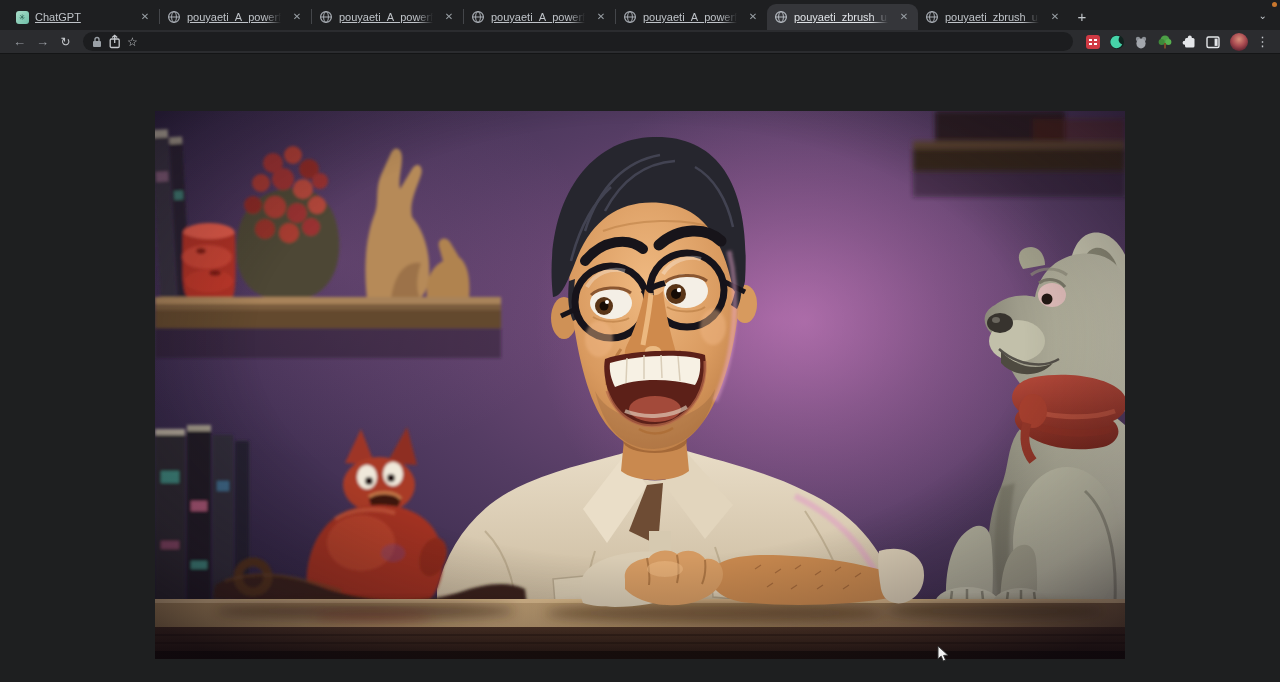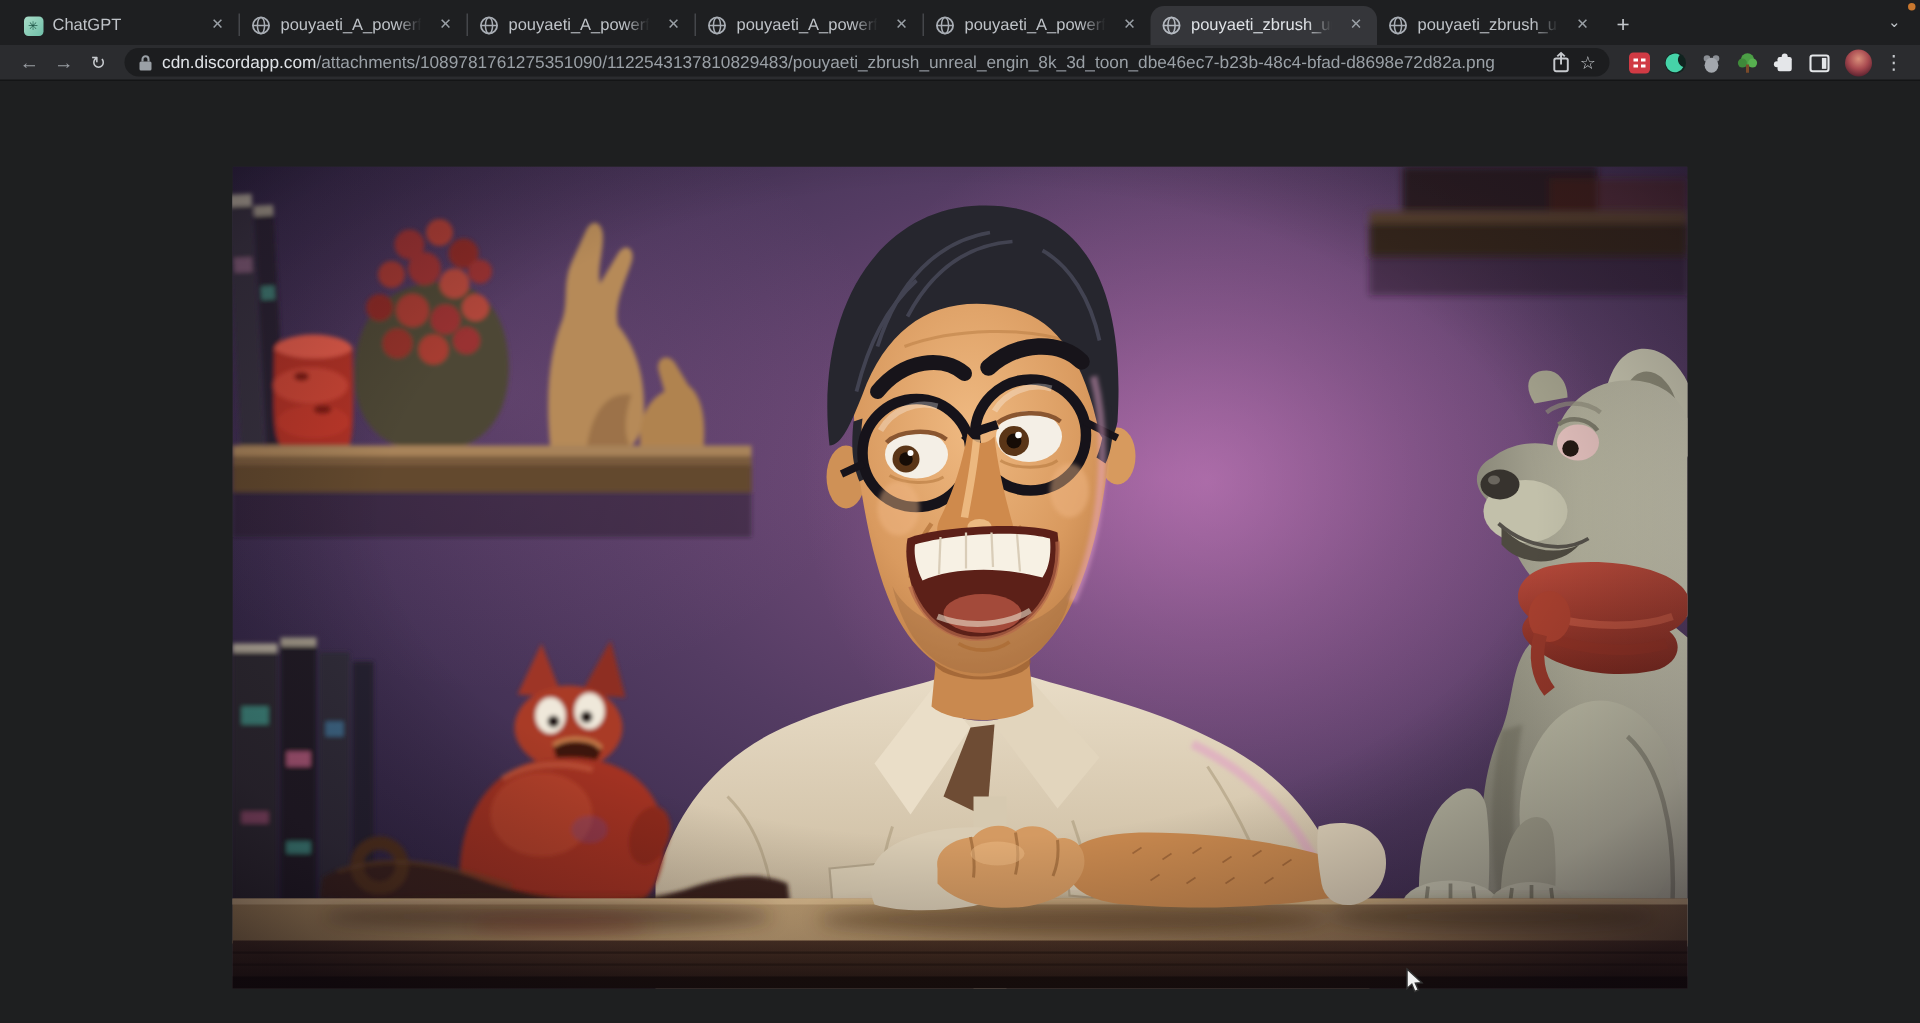--- a/index.html
+++ b/index.html
@@ -7,21 +7,21 @@
   *{box-sizing:border-box;}
 
   
   .tabstrip{position:relative;height:30px;background:#1e1f21;display:flex;
     align-items:flex-end;padding-left:8px;}
   .tab{position:relative;width:151px;height:26px;display:flex;align-items:center;
     gap:6px;padding:0 7px;border-radius:9px 9px 0 0;color:#bfc3c8;font-size:11px;flex:none;cursor:default;}
   .tab.active{background:#35363a;color:#dfe2e6;}
   .tab-label{flex:1;white-space:nowrap;overflow:hidden;
     -webkit-mask-image:linear-gradient(to right,#000 80%,transparent 97%);
-    mask-image:linear-gradient(to right,#000 80%,transparent 97%);}
+    mask-image:linear-gradient(to right,#000 80%,transparent 97%);text-decoration:underline;}
   .tab-close{font-size:10px;color:#9aa0a6;width:14px;height:14px;line-height:14px;
     text-align:center;border-radius:50%;flex:none;}
   .sep{width:1px;height:15px;background:#44464a;margin-bottom:6px;flex:none;}
   .favicon{width:14px;height:14px;flex:none;display:flex;align-items:center;justify-content:center;}
   .chatgpt-ico{width:13px;height:13px;border-radius:3px;
     background:linear-gradient(135deg,#a9dcc8,#6fbfa8);color:#1f5748;font-size:8px;
     display:flex;align-items:center;justify-content:center;}
   .newtab{width:26px;height:26px;color:#c3c7cc;font-size:15px;display:flex;
     align-items:center;justify-content:center;margin-bottom:1px;flex:none;}
   .tab-chevron{margin-left:auto;margin-right:13px;color:#c3c7cc;font-size:10px;align-self:center;}
@@ -140,21 +140,20 @@
   <span class="navbtn">←</span>
   <span class="navbtn">→</span>
   <span class="navbtn bright">↻</span>
   <div class="omnibox">
     <span class="ombtn">
         <svg width="10" height="12" viewBox="0 0 10 12">
           <rect x="1" y="5" width="8" height="6" rx="1" fill="#9aa0a6"></rect>
           <path d="M3,5 V3.5 a2,2 0 0 1 4,0 V5" stroke="#9aa0a6" stroke-width="1.4" fill="none"></path>
         </svg>
       </span>
-    <span class="url"><span class="domain">cdn.discordapp.com</span><span class="path">/attachments/1089781761275351090/1122543137810829483/pouyaeti_zbrush_unreal_engin_8k_3d_toon_dbe46ec7-b23b-48c4-bfad-d8698e72d82a.png</span></span>
     <span class="ombtn">
         <svg width="13" height="15" viewBox="0 0 13 15">
           <rect x="2.2" y="5" width="9" height="8.5" rx="1.2" fill="none" stroke="#c6c9cd" stroke-width="1.3"></rect>
           <path d="M6.7,9 V1.6 M4.2,3.6 L6.7,1.3 L9.2,3.6" stroke="#c6c9cd" stroke-width="1.3" fill="none"></path>
         </svg>
       </span>
     <span class="ombtn star">☆</span>
   </div>
   <div class="ext-row">
     <span class="ext">

